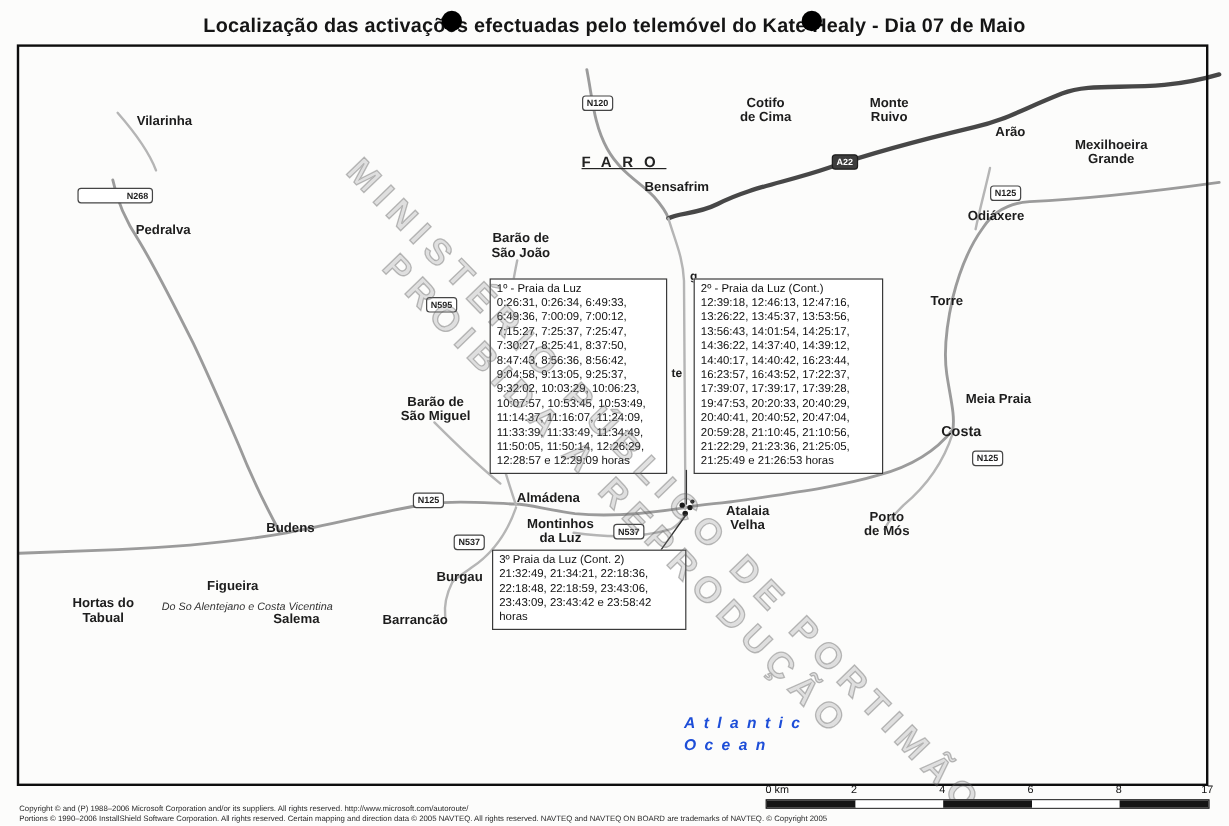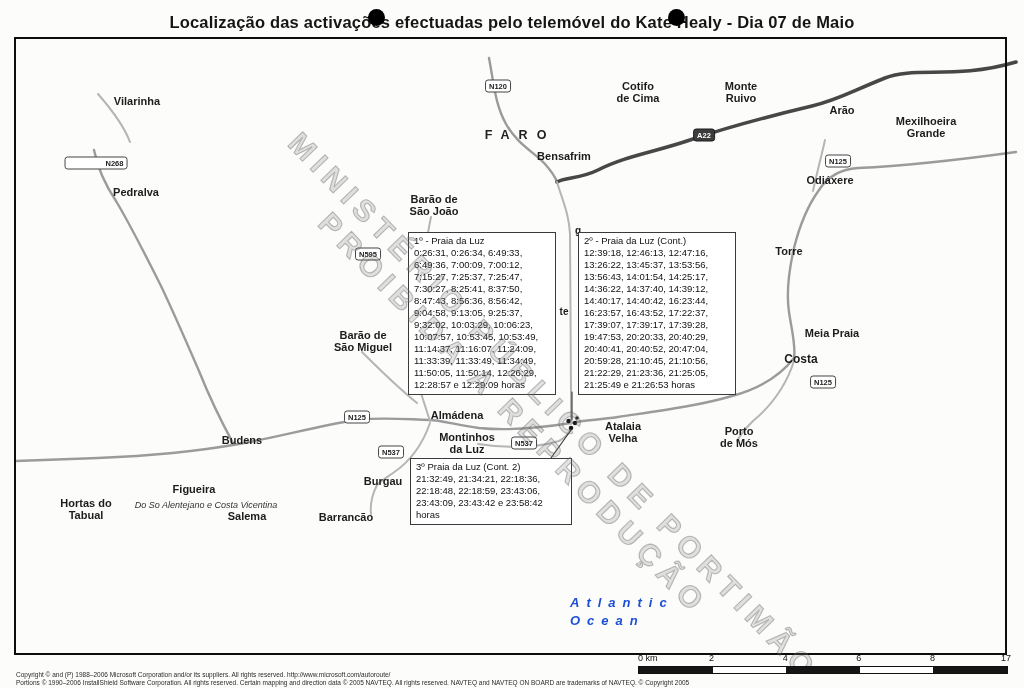--- a/index.html
+++ b/index.html
@@ -83,21 +83,21 @@
 
   <div id="places">
       <div class="place" style="left: 137px; top: 95px;">Vilarinha</div>
       <div class="place" style="left: 638px; top: 80px;">Cotifo
 de Cima</div>
       <div class="place" style="left: 741px; top: 80px;">Monte
 Ruivo</div>
       <div class="place" style="left: 842px; top: 104px;">Arão</div>
       <div class="place" style="left: 926px; top: 115px;">Mexilhoeira
 Grande</div>
-      <div class="place major" style="left: 520px; top: 128px;">FARO</div>
+      <div class="place major" style="left: 520px; top: 128px; text-decoration: underline;">FARO</div>
       <div class="place" style="left: 564px; top: 150px;">Bensafrim</div>
       <div class="place" style="left: 830px; top: 174px;">Odiáxere</div>
       <div class="place" style="left: 136px; top: 186px;">Pedralva</div>
       <div class="place" style="left: 434px; top: 193px;">Barão de
 São João</div>
       <div class="place" style="left: 789px; top: 245px;">Torre</div>
       <div class="place" style="left: 363px; top: 329px;">Barão de
 São Miguel</div>
       <div class="place" style="left: 832px; top: 327px;">Meia Praia</div>
       <div class="place big" style="left: 801px; top: 353px;">Costa</div>

